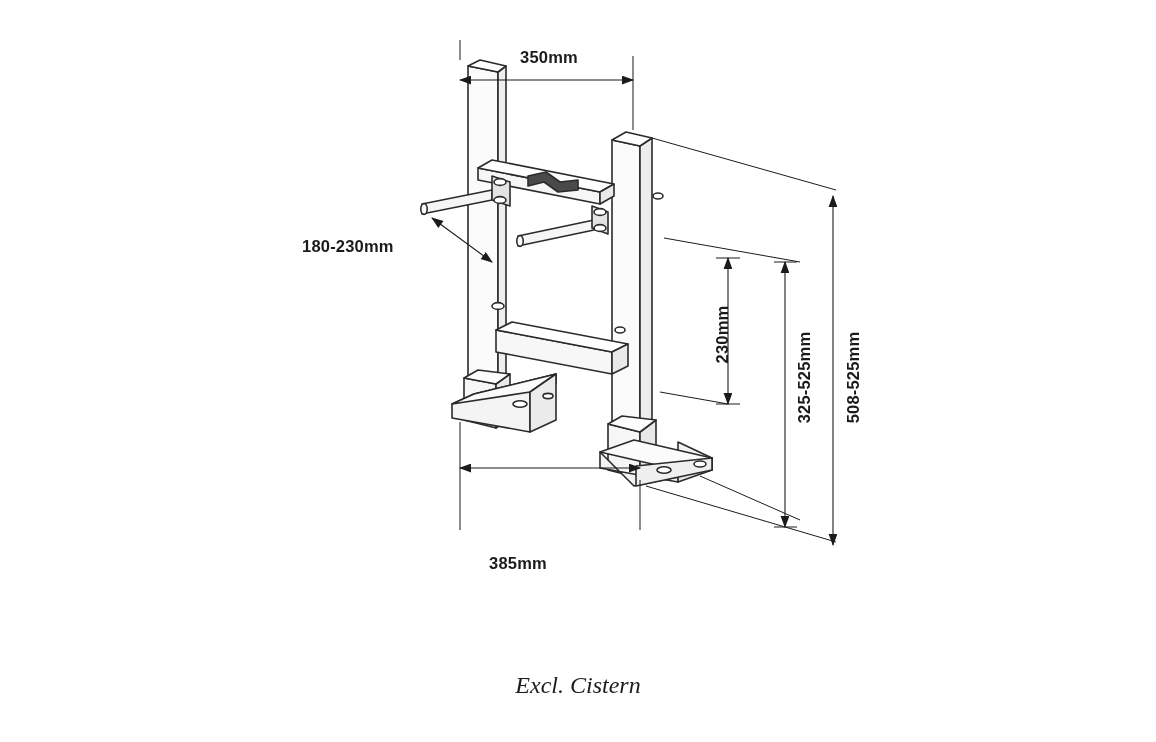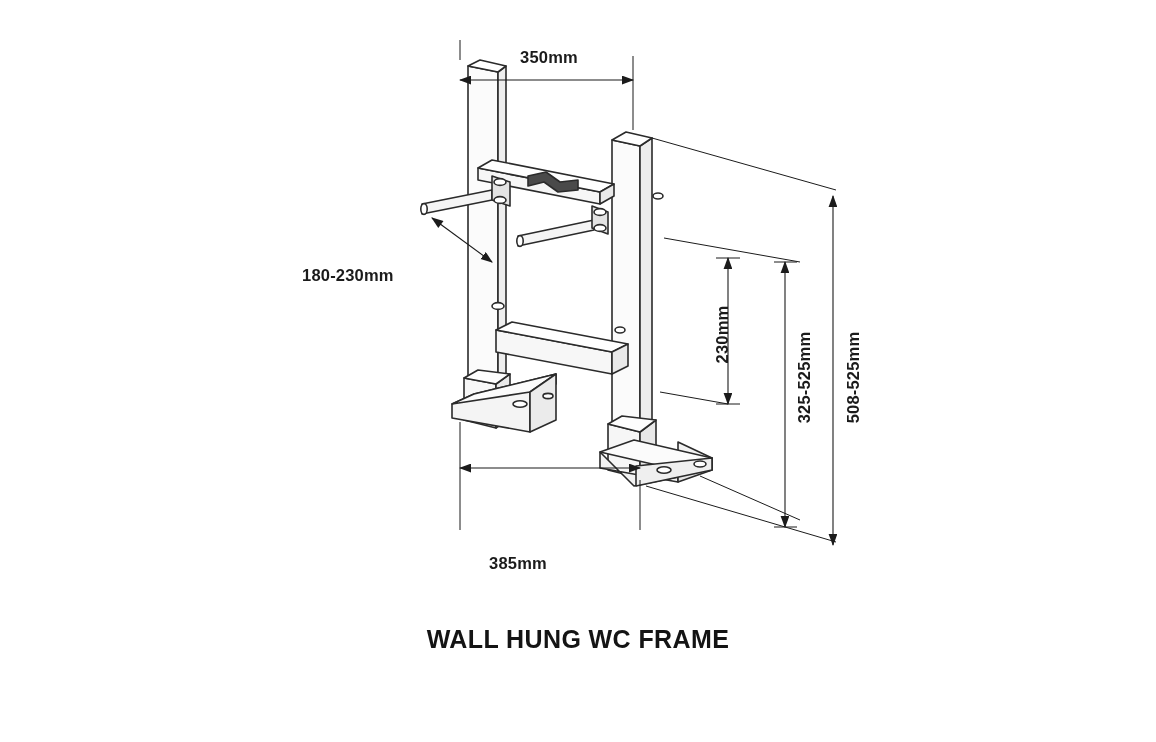--- a/index.html
+++ b/index.html
@@ -176,25 +176,25 @@
       <line x1="785" y1="262" x2="785" y2="527" marker-start="url(#arrTail)" marker-end="url(#arrHead)"></line>
       <line x1="774" y1="262" x2="797" y2="262" stroke-width="1"></line>
       <line x1="774" y1="527" x2="797" y2="527" stroke-width="1"></line>
 
       <line x1="833" y1="196" x2="833" y2="545" marker-start="url(#arrTail)" marker-end="url(#arrHead)"></line>
     </g>
   </svg>
 
   <div class="dim-label" style="left:520px; top:48px;text-align:right;">350mm</div>
 
-  <div class="dim-label" style="left:302px; top:266px;text-align:right;">180-230mm</div>
+  <div class="dim-label" style="left:302px; top:237px;text-align:right;">180-230mm</div>
 
   <div class="dim-label vert" style="left:672px; top:325px; width:100px; text-align:center;">230mm</div>
 
   <div class="dim-label vert" style="left:724px; top:368px; width:160px; text-align:center;">325-525mm</div>
 
   <div class="dim-label vert" style="left:773px; top:368px; width:160px; text-align:center;">508-525mm</div>
 
   <div class="dim-label" style="left:489px; top:510px;margin-top:44px;">385mm</div>
 
-  <div class="caption" id="title">WALL HUNG WC FRAME</div>
+  <div class="caption" id="subtitle">Excl. Cistern</div>
 
 </div>
 
 </body></html>

